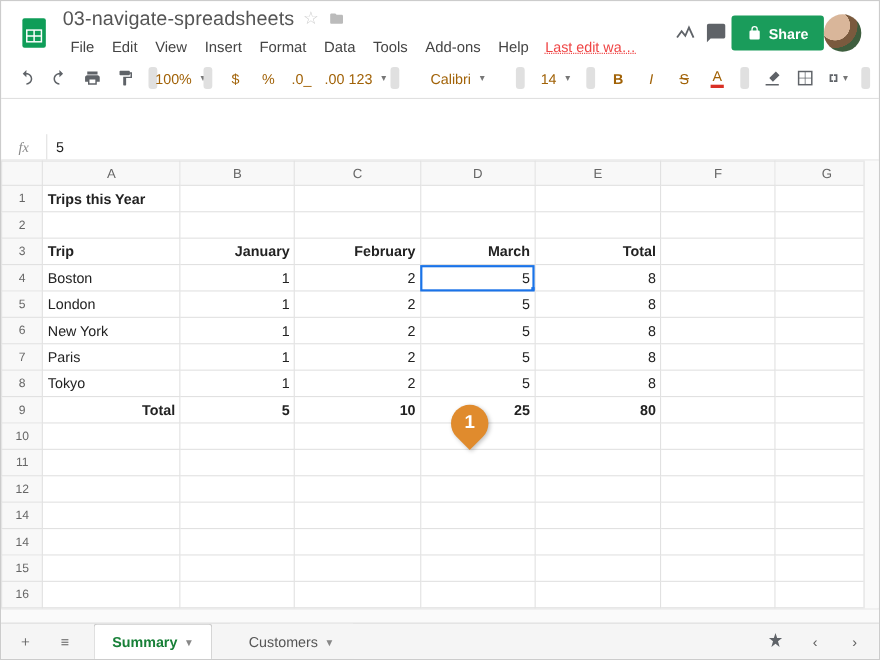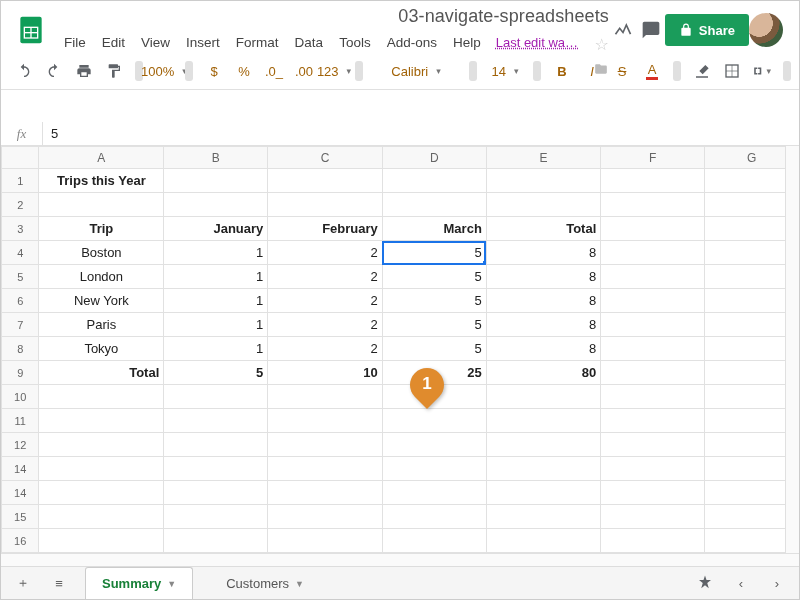--- a/index.html
+++ b/index.html
@@ -4,27 +4,27 @@
 <style>
   * { box-sizing: border-box; }
   html, body { margin: 0; padding: 0; font-family: Arial, "Helvetica Neue", sans-serif; font-size: 13px; color: #222; background: #fff; }
   .app { width: 800px; height: 600px; display: flex; flex-direction: column; border: 1px solid #ccc; overflow: hidden; position: relative; }
 
   
   .titlebar { display: flex; align-items: center; padding: 6px 10px 0 10px; height: 52px; }
   .logo { width: 40px; height: 40px; display:flex; align-items:center; justify-content:center; margin-right:6px;}
   .logo svg { width: 32px; height: 32px; }
   .title-area { flex: 1; display:flex; flex-direction:column;}
-  .title-row { display:flex; align-items:flex-end; gap:8px; height:22px;flex-direction:column;}
+  .title-row { display:flex; align-items:center; gap:8px; height:22px;}
   .doc-title { font-size: 18px; color:#555; letter-spacing:0.1px;}
   .star { color:#ccc; font-size:16px; cursor:pointer;}
   .folder { color:#bbb; font-size:16px; cursor:pointer;}
   .menubar { display:flex; gap:2px; height:24px; align-items:center; margin-top:2px;}
   .menubar .mitem { padding: 2px 7px; font-size:13.5px; color:#444; cursor:pointer; border-radius:3px;}
-  .last-edit { color:#a21caf; text-decoration: underline dotted; margin-left:6px; cursor:pointer; font-size:13px;}
+  .last-edit { color:#ef4444; text-decoration: underline dotted; margin-left:6px; cursor:pointer; font-size:13px;}
   .title-actions { display:flex; align-items:center; padding-right:6px;}
   .ic-btn { width:28px; height:28px; display:flex; align-items:center; justify-content:center; color:#5f6368; cursor:pointer; border-radius:4px;}
   .share-btn { background:#1a9c5b; color:#fff; display:flex; align-items:center; gap:6px; padding: 0 14px; height:32px; border-radius:3px; font-weight:600; font-size:13px; cursor:pointer;}
   .avatar { width:34px; height:34px; border-radius:50%; background: radial-gradient(circle at 30% 30%, #d9b69a 0 40%, #7a5a3e 41% 60%, #3e5e3e 61% 100%); }
 
   
   .toolbar { display:flex; align-items:center; gap:4px; padding: 4px 10px; height:40px; border-bottom:1px solid #e0e0e0; color:#a16207;}
   .tb { height:26px; min-width:26px; padding:0 4px; display:flex; align-items:center; justify-content:center; cursor:pointer; border-radius:3px; font-size:13px; }
   .tb.sep { width:1px; min-width:1px; height:20px; background:#e0e0e0; margin:0 4px; pointer-events:none;}
   .tb.wide { padding:0 8px; gap:4px;}
@@ -35,21 +35,21 @@
   .fxlabel { width:42px; text-align:center; color:#888; font-style:italic; font-family:serif; border-right:1px solid #e0e0e0; height:100%; display:flex; align-items:center; justify-content:center;}
   .fxval { padding:0 8px; flex:1;}
 
   
   .grid-wrap { flex:1; position:relative; overflow:hidded; background:#fff;}
   table.sheet { border-collapse: collapse; table-layout: fixed; width:100%; }
   table.sheet th, table.sheet td { border:1px solid #e1e1e1; height:24px; padding:0 4px; overflow:hidden; white-space:nowrap;}
   table.sheet thead th { background:#f8f8f8; font-weight:normal; color:#666; font-size:12px; text-align:center; height:22px;}
   table.sheet .rhdr { background:#f8f8f8; text-align:center; color:#666; font-size:11px; width:36px;}
   .corner { background:#f8f8f8; width:36px;}
-  .txt-l { text-align:center;}
+  .txt-l { text-align:left;}
   .txt-r { text-align:right;}
   .bold { font-weight:700;}
   .sel { outline:2px solid #1a73e8; outline-offset:-2px; position:relative;}
   .sel::after { content:""; position:absolute; right:-3px; bottom:-3px; width:6px; height:6px; background:#1a73e8;}
 
   
   .marker { position:absolute; width:34px; height:44px; pointer-events:none; left:409px; top:222px;}
   .marker .drop { width:34px; height:34px; background:#e08b2d; border-radius:50% 50% 50% 0; transform:rotate(-45deg); box-shadow:0 2px 4px rgba(0,0,0,0.25);}
   .marker .num { position:absolute; top:6px; left:0; width:34px; text-align:center; color:#fff; font-weight:700; font-size:17px;}
 

